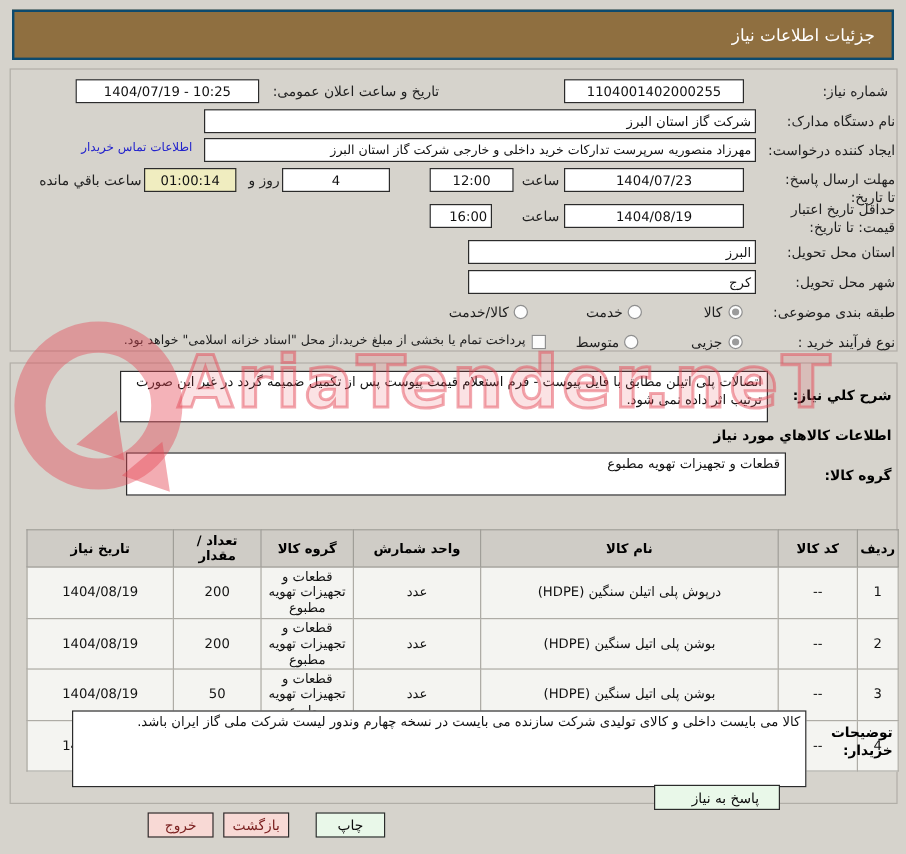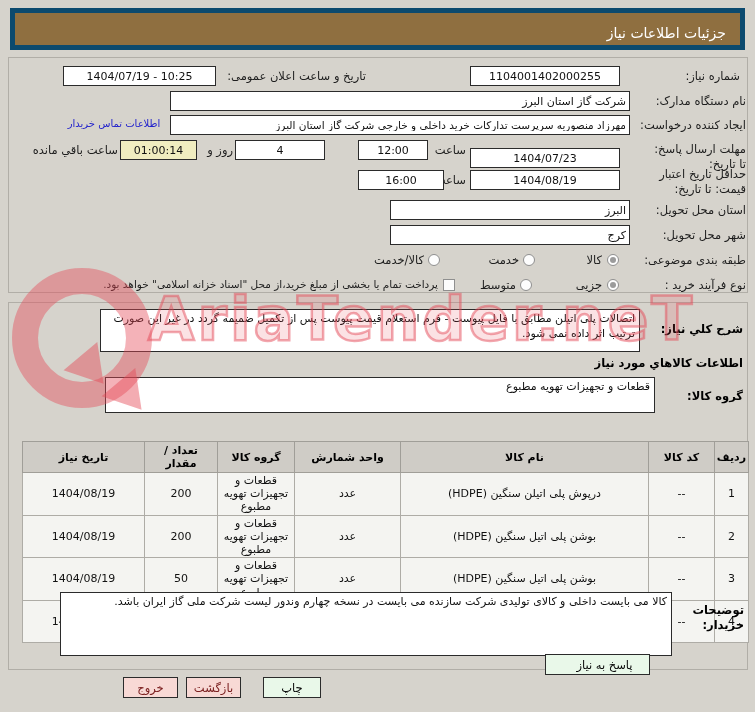--- a/index.html
+++ b/index.html
@@ -31,51 +31,51 @@
            color:rgba(228,72,85,0.16);-webkit-text-stroke:2.5px rgba(228,72,85,0.48);white-space:nowrap;}
   #wm-ring{position:absolute;left:12px;top:268px;width:140px;height:140px;border:26px solid rgba(228,72,85,0.42);border-radius:50%;box-sizing:border-box;}
   .wm-arrow{position:absolute;width:0;height:0;border-left:22px solid transparent;border-right:22px solid transparent;
             border-top:36px solid rgba(228,72,85,0.45);}
 </style>
 </head>
 <body>
 
 <div id="page">
 
-  <div class="abs" style="left:10px;top:8px;width:735px;height:42px;background:#8F6F40;border:5px solid #0c4a6e;box-sizing:border-box;">
+  <div class="abs" style="left:10px;top:8px;width:735px;height:42px;background:#8F6F40;border:2px solid #0c4a6e;box-sizing:border-box;">
     <div style="position:absolute;right:14px;top:0;height:40px;line-height:40px;color:#fff;font-size:14px;">جزئیات اطلاعات نیاز</div>
   </div>
 
   <div class="panel" style="left:8px;top:57px;width:738px;height:234px;"></div>
 
   <div class="lbl" style="left:620px;top:69px;width:120px;">شماره نیاز:</div>
   <input class="inp ctr" readonly="" style="left: 470px; top: 66px; width: 150px;" value="1104001402000255">
   <div class="lbl" style="left:212px;top:69px;width:154px;">تاریخ و ساعت اعلان عمومی:</div>
   <input class="inp ctr" readonly="" style="left: 63px; top: 66px; width: 153px;" value="1404/07/19 - 10:25">
 
   <div class="lbl" style="left:620px;top:94px;width:126px;">نام دستگاه مدارک:</div>
   <input class="inp rgt" readonly="" style="left: 170px; top: 91px; width: 460px;" value="شرکت گاز استان البرز">
 
   <div class="lbl" style="left:618px;top:118px;width:128px;">ایجاد کننده درخواست:</div>
   <input class="inp rgt" readonly="" style="left: 170px; top: 115px; width: 460px; font-size: 10.5px;" value="مهرزاد منصوریه سرپرست تدارکات خرید داخلی و خارجی شرکت گاز استان البرز">
   <a href="#" style="position:absolute;left:62px;top:118px;width:104px;font-size:10px;color:#2222CC;text-decoration:none;text-align:center;">اطلاعات تماس خریدار</a>
 
   <div class="lbl" style="left:649px;top:142px;width:97px;">مهلت ارسال پاسخ: تا تاریخ:</div>
-  <input class="inp ctr" readonly="" style="left: 470px; top: 148px; width: 150px;" value="1404/07/23">
+  <input class="inp ctr" readonly="" style="left: 470px; top: 140px; width: 150px;" value="1404/07/23">
   <div class="lbl" style="left:432px;top:143px;width:34px;">ساعت</div>
   <input class="inp ctr" readonly="" style="left: 358px; top: 140px; width: 70px;" value="12:00">
   <input class="inp ctr" readonly="" style="left: 235px; top: 140px; width: 90px;" value="4">
   <div class="lbl" style="left:199px;top:143px;width:34px;">روز و</div>
   <input class="inp ctr" readonly="" style="left: 120px; top: 140px; width: 77px; background: rgb(240, 237, 192);" value="01:00:14">
   <div class="lbl" style="left:14px;top:143px;width:104px;">ساعت باقي مانده</div>
 
   <div class="lbl" style="left:649px;top:167px;width:97px;">حداقل تاریخ اعتبار قیمت: تا تاریخ:</div>
   <input class="inp ctr" readonly="" style="left: 470px; top: 170px; width: 150px;" value="1404/08/19">
   <div class="lbl" style="left:432px;top:173px;width:34px;">ساعت</div>
-  <input class="inp ctr" readonly="" style="left: 358px; top: 170px; width: 86px;" value="16:00">
+  <input class="inp ctr" readonly="" style="left: 358px; top: 170px; width: 52px; text-align: right;" value="16:00">
 
   <div class="lbl" style="left:640px;top:203px;width:106px;">استان محل تحویل:</div>
   <input class="inp rgt" readonly="" style="left: 390px; top: 200px; width: 240px;" value="البرز">
   <div class="lbl" style="left:640px;top:228px;width:106px;">شهر محل تحویل:</div>
   <input class="inp rgt" readonly="" style="left: 390px; top: 225px; width: 240px;" value="کرج">
 
   <div class="lbl" style="left:635px;top:253px;width:111px;">طبقه بندی موضوعی:</div>
   <span class="radio selected" style="left:607px;top:254px;"></span>
   <div class="lbl" style="left:570px;top:253px;width:32px;">کالا</div>
   <span class="radio" style="left:523px;top:254px;"></span>

